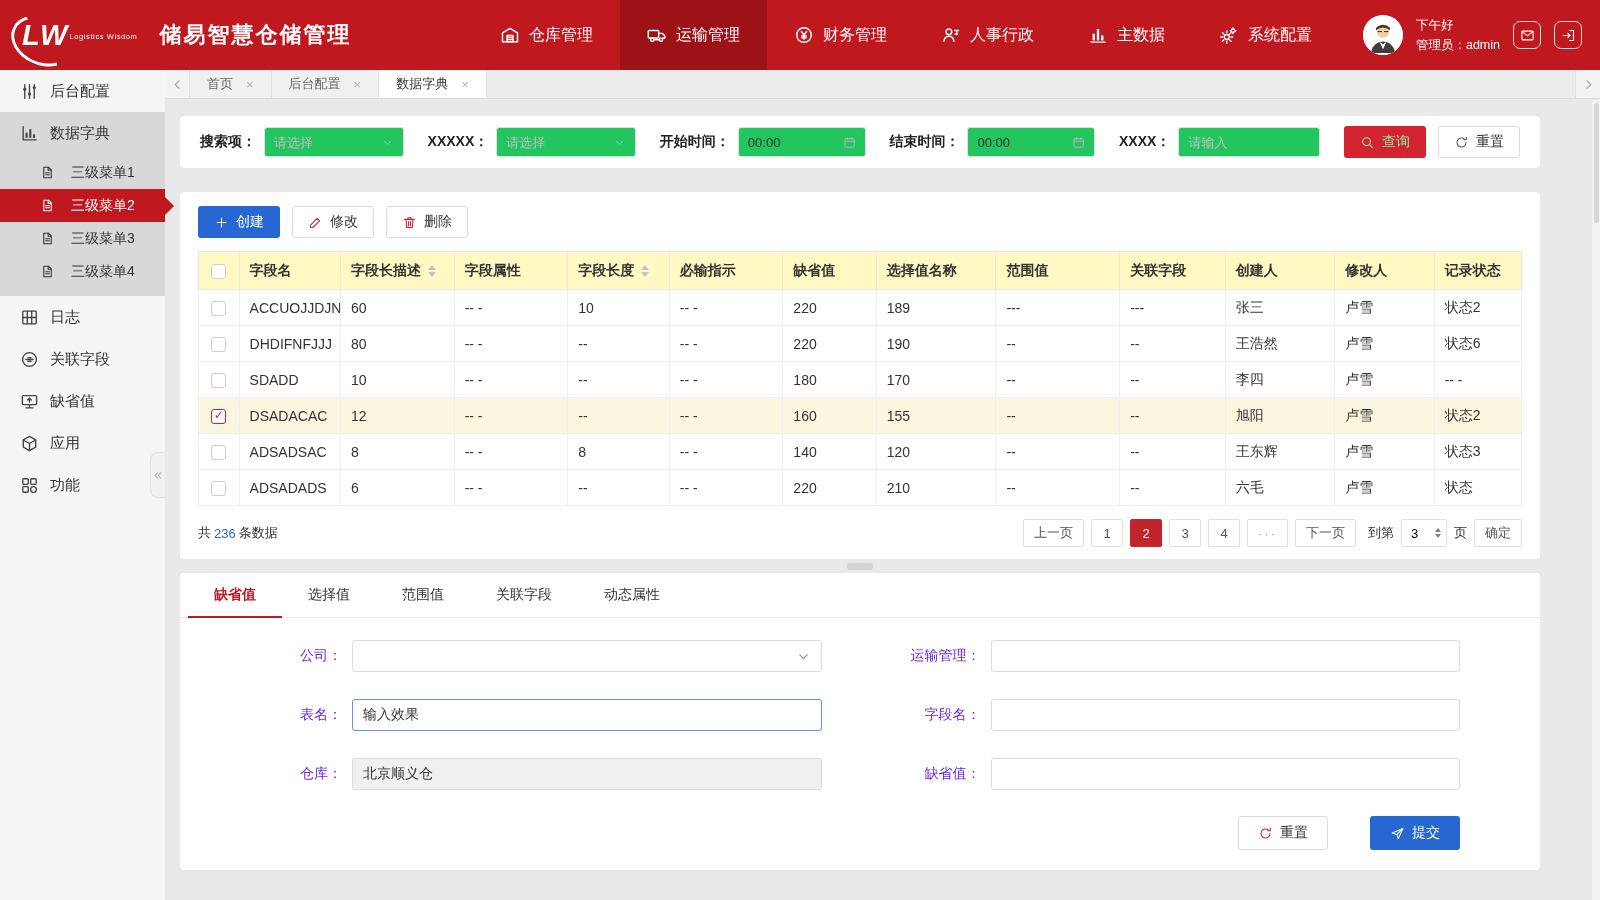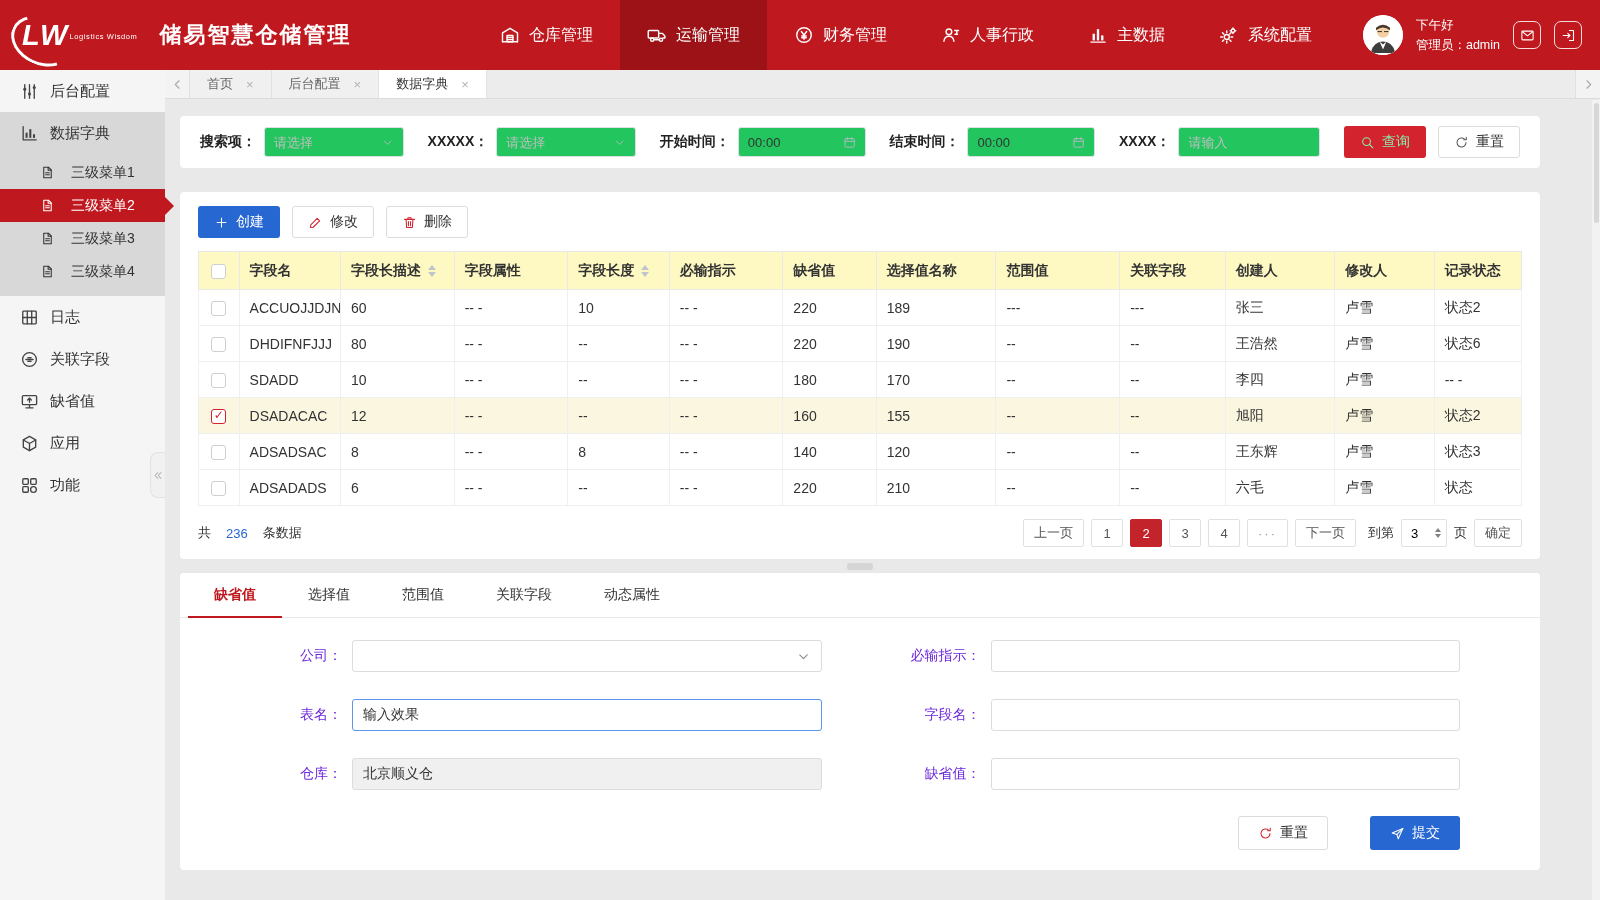--- a/index.html
+++ b/index.html
@@ -85,21 +85,21 @@
   .cb { width:15px; height:15px; border:1px solid #cfcfcf; border-radius:3px; background:#fff; display:inline-block; vertical-align:middle; position:relative; cursor:pointer; }
   .cb.checked { border-color:#d2232e; }
   .cb.checked::after { content:"✓"; position:absolute; left:1.5px; top:-2px; color:#d2232e; font-size:12px; font-weight:bold; }
   .sort { display:inline-flex; flex-direction:column; margin-left:7px; vertical-align:middle; cursor:pointer; }
   .sort i { display:block; width:0; height:0; border-left:4px solid transparent; border-right:4px solid transparent; }
   .sort .u { border-bottom:5px solid #c0c4cc; margin-bottom:2px; }
   .sort .d { border-top:5px solid #c0c4cc; }
 
   .pagi-row { display:flex; align-items:center; margin-top:13px; font-size:13px; color:#333; }
   .total { display:flex; align-items:center; }
-  .total .cnt { color:#2767d2; margin:0 15px; }
+  .total .cnt { color:#2767d2; margin:0 3px; }
   .pagi { margin-left:auto; display:flex; align-items:center; gap:7px; }
   .pg { min-width:32px; height:28px; border:1px solid #e0e0e0; background:#fff; display:flex; align-items:center; justify-content:center; padding:0 10px; color:#555; border-radius:2px; cursor:pointer; font-size:13px; }
   .pg.active { background:#c3242c; border-color:#c3242c; color:#fff; }
   .pg.ellipsis { color:#999; letter-spacing:2px; }
   .jump { display:flex; align-items:center; gap:7px; margin-left:5px; }
   .jump-box { width:46px; height:28px; border:1px solid #e0e0e0; border-radius:2px; display:flex; align-items:center; padding:0 5px 0 9px; background:#fff; }
   .jump-box input { width:16px; border:none; outline:none; font-size:13px; font-family:inherit; }
   .spin { display:flex; flex-direction:column; margin-left:auto; gap:2px; cursor:pointer; }
   .spin i { display:block; width:0; height:0; border-left:3.5px solid transparent; border-right:3.5px solid transparent; }
   .spin .u { border-bottom:4px solid #808080; } .spin .d { border-top:4px solid #808080; }
@@ -697,21 +697,21 @@
               <div class="fc">
                 <input readonly="" value="" style="">
                 <span class="chev icn" style="display: inline-flex; width: 15px; height: 15px;">
                     <svg viewBox="0 0 24 24" fill="none" stroke="currentColor" stroke-width="1.7" stroke-linecap="round" stroke-linejoin="round" style="width: 100%; height: 100%; display: block;">
                       <path d="M6 9.3l6 6 6-6"></path>
                     </svg>
                   </span>
               </div>
             </div>
             <div class="f-row">
-              <span class="fl">必输指示：</span>
+              <span class="fl">运输管理：</span>
               <div class="fc">
                 <input value="" style="">
               </div>
             </div>
             <div class="f-row">
               <span class="fl">表名：</span>
               <div class="fc focused">
                 <input value="输入效果" style="">
               </div>
             </div>

